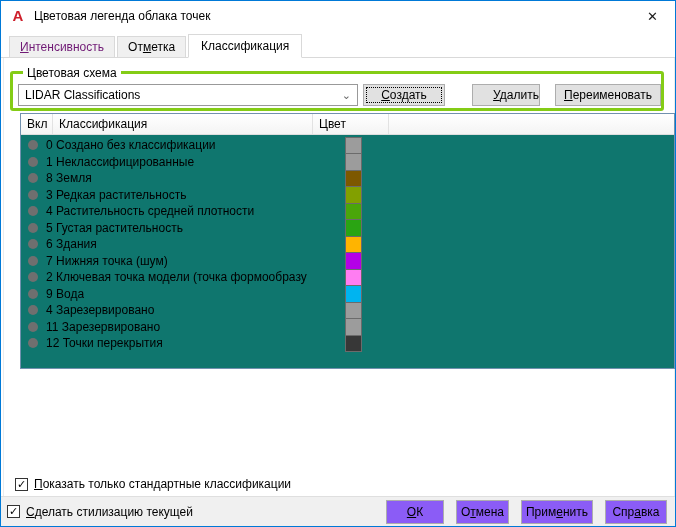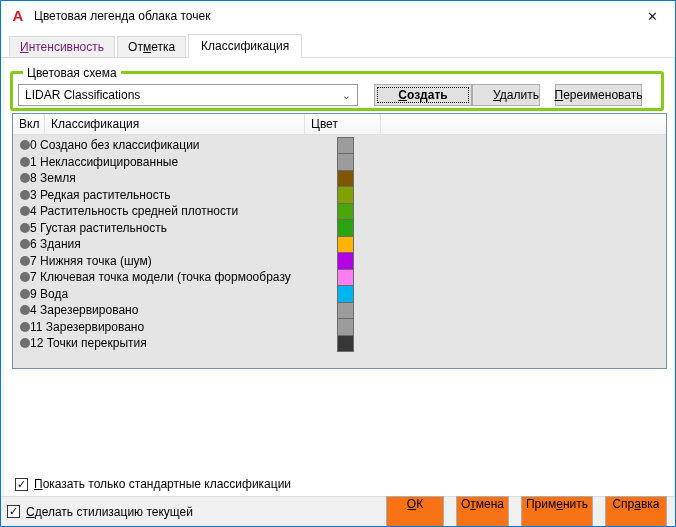--- a/index.html
+++ b/index.html
@@ -19,46 +19,46 @@
   
   .page{position:absolute;top:57px;left:2px;width:672px;height:440px;background:#fff;border-left:1px solid #ececec;border-right:1px solid #ececec;}
   
   .groupbox{position:absolute;top:13px;left:6px;width:654px;height:40px;border:3px solid #84cc16;border-radius:3px;}
   .groupbox-label{position:absolute;top:-8px;left:10px;background:#fff;padding:0 4px;}
   .combo{position:absolute;left:5px;top:10px;width:340px;height:22px;border:1px solid #999;background:#fff;display:flex;align-items:center;padding:0 6px;}
   .combo-value{flex:1;white-space:nowrap;overflow:hidden;}
   .combo-arrow{color:#666;font-size:11px;margin-left:4px;}
   .btn{position:absolute;top:10px;height:22px;background:#e1e1e1;border:1px solid #adadad;display:flex;align-items:center;justify-content:center;font-size:12px;cursor:default;}
   .btn.focused{outline:1px dotted #000;outline-offset:-4px;}
-  .btn-create{left:361px;width:98px;font-weight:bold;}
+  .btn-create{left:350px;width:82px;}
   .btn-delete{left:459px;width:68px;padding-left:20px;}
-  .btn-rename{left:542px;width:87px;}
-  
-  .listview{position:absolute;top:55px;left:8px;width:655px;height:256px;border:1px solid #7191ae;background:#e5e5e5;overflow:hidden;}
+  .btn-rename{left:542px;width:106px;}
+  
+  .listview{position:absolute;top:55px;left:16px;width:655px;height:256px;border:1px solid #7191ae;background:#0f766e;overflow:hidden;}
   .lv-header{height:21px;display:flex;background:linear-gradient(#ffffff,#f4f4f4);border-bottom:1px solid #dedede;}
   .lv-h{display:flex;align-items:center;padding-left:6px;border-right:1px solid #e2e2e2;}
   .lv-h.c-on{width:32px;}
   .lv-h.c-name{width:260px;}
   .lv-h.c-color{width:76px;}
   .lv-h.c-rest{flex:1;border-right:none;}
   .lv-rows{padding-top:2px;}
   .row{position:relative;height:16.5px;display:flex;align-items:center;}
   .bullet{margin-left:7px;width:10px;height:10px;border-radius:50%;background:#6f6f6f;flex:none;}
-  .row-label{margin-left:0;white-space:nowrap;overflow:hidden;max-width:268px;}
+  .row-label{margin-left:8px;white-space:nowrap;overflow:hidden;max-width:268px;}
   .swatch{position:absolute;left:324px;top:-0.5px;width:17px;height:17.5px;border:1px solid #6b6b6b;background:#9c9c9c;}
   
   .checkrow{position:absolute;display:flex;align-items:center;}
   .check1{top:419px;left:11px;}
   .checkbox{width:13px;height:13px;border:1px solid #333;background:#fff;display:flex;align-items:center;justify-content:center;font-size:11px;line-height:13px;color:#000;flex:none;}
   .checklabel{margin-left:6px;white-space:nowrap;}
   
   .footer{position:absolute;left:0;right:0;bottom:0;height:30px;background:#f0f0f0;border-top:1px solid #dfdfdf;display:flex;align-items:center;}
   .check2{position:static;margin-left:6px;}
   .footer-buttons{margin-left:auto;margin-right:8px;display:flex;gap:12px;}
-  .fbtn{position:static;height:32px;display:flex;justify-content:center;background:#f97316;border:1px solid #adadad;}
+  .fbtn{position:static;height:24px;display:flex;align-items:center;justify-content:center;background:#8b5cf6;border:1px solid #adadad;}
   .fbtn.ok{width:58px;}
   .fbtn.cancel{width:53px;}
   .fbtn.apply{width:72px;}
   .fbtn.help{width:62px;}
 </style>
 </head>
 <body>
 
 <div class="dialog">
 
@@ -152,21 +152,21 @@
   </div>
 
   <div class="row">
     <span class="bullet"></span>
     <span class="row-label">7 Нижняя точка (шум)</span>
     <span class="swatch" style="background: rgb(180, 0, 230);"></span>
   </div>
 
   <div class="row">
     <span class="bullet"></span>
-    <span class="row-label">7 Ключевая точка модели (точка формообразу</span>
+    <span class="row-label">2 Ключевая точка модели (точка формообразу</span>
     <span class="swatch" style="background: rgb(255, 125, 242);"></span>
   </div>
 
   <div class="row">
     <span class="bullet"></span>
     <span class="row-label">9 Вода</span>
     <span class="swatch" style="background: rgb(0, 180, 240);"></span>
   </div>
 
   <div class="row">

